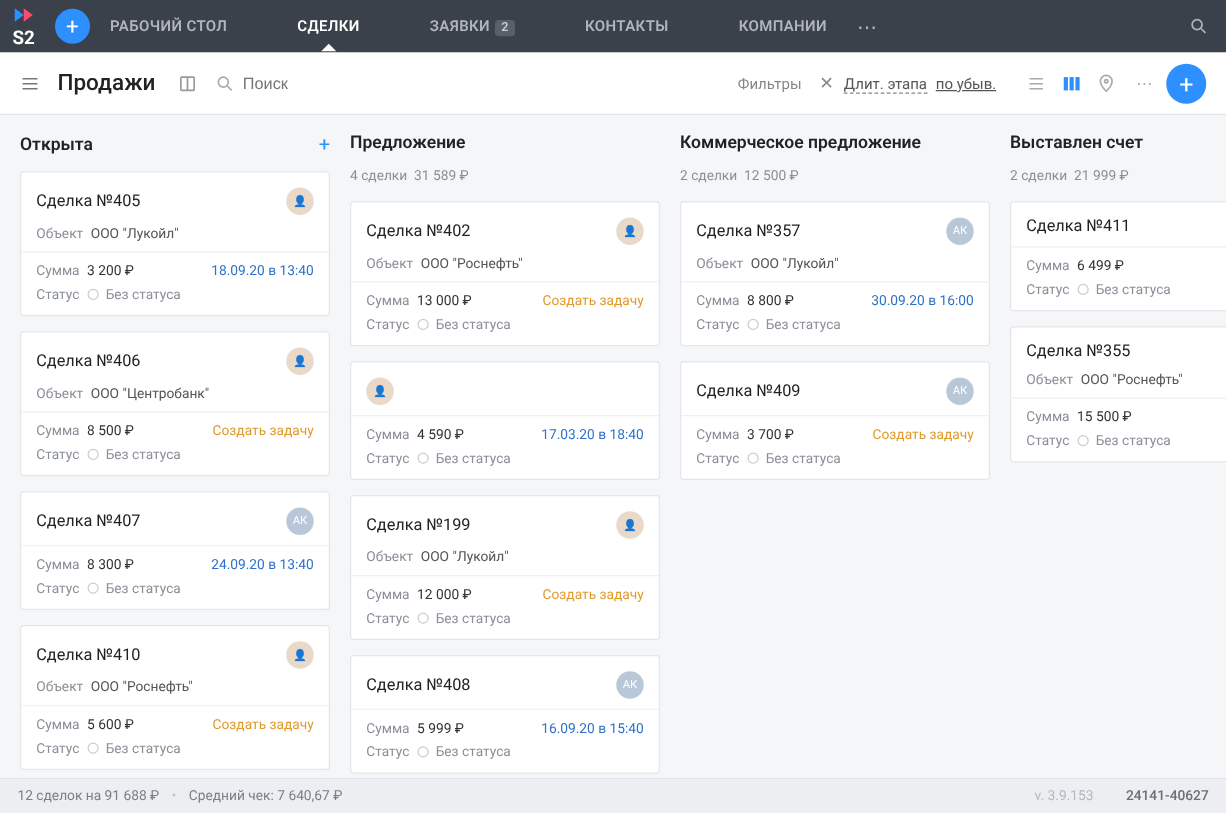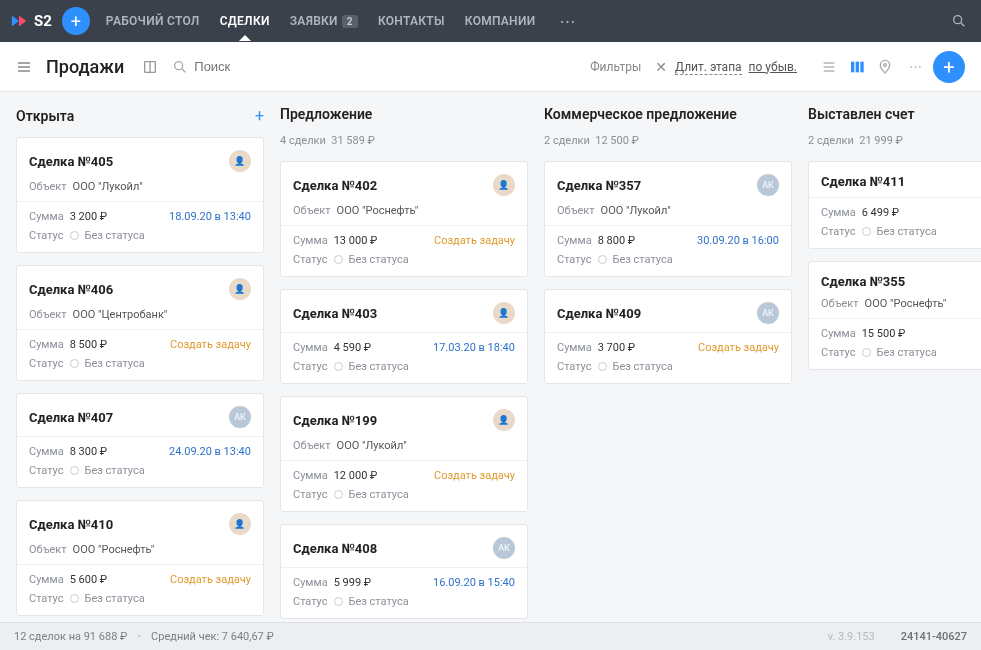--- a/index.html
+++ b/index.html
@@ -1,20 +1,20 @@
 <!DOCTYPE html>
 <html><head>
 <meta charset="utf-8">
 <style>
 * { margin: 0; padding: 0; box-sizing: border-box; }
 body { font-family: -apple-system, BlinkMacSystemFont, "Segoe UI", Roboto, Arial, sans-serif; font-size: 13px; color: #333; background: #f5f6f8; width: 981px; height: 650px; overflow: hidden; }
 
 
 .topnav { background: #3a414a; height: 42px; display: flex; align-items: center; padding: 0 10px; color: #b0b5bc; }
-.logo { display: flex; align-items: flex-start; font-weight: 700; color: #fff; margin-right: 10px; font-size: 15px; }
+.logo { display: flex; align-items: flex-start; font-weight: 700; color: #fff; margin-right: 10px; font-size: 15px; flex-direction: column; }
 .logo-mark { width: 18px; height: 18px; margin-right: 6px; display:inline-block; }
 .nav-add { width: 28px; height: 28px; border-radius: 50%; background: #2e8fff; color: #fff; display: flex; align-items: center; justify-content: center; font-size: 18px; margin-right: 16px; cursor: pointer; }
 .nav-item { margin-right: 20px; font-size: 12px; font-weight: 600; letter-spacing: .3px; cursor: pointer; position: relative; }
 .nav-item.active { color: #fff; }
 .nav-item.active::after { content:''; position:absolute; bottom:-13px; left:50%; transform:translateX(-50%); width:0; height:0; border-left:6px solid transparent; border-right:6px solid transparent; border-bottom:6px solid #fff; }
 .nav-badge { background:#596069; color:#c8cdd3; font-size:10px; padding:1px 5px; border-radius:3px; margin-left:4px; }
 .nav-more { margin-left: 4px; font-size: 16px; cursor:pointer; }
 .nav-spacer { flex: 1; }
 .nav-search { color:#b0b5bc; cursor:pointer; padding: 4px; }
 
@@ -39,21 +39,21 @@
 
 .board { display:flex; padding: 14px 0 0 16px; overflow-x:auto; height: calc(650px - 42px - 50px - 28px); }
 .col { min-width: 248px; max-width: 248px; margin-right: 16px; }
 .col-head { display:flex; align-items:center; margin-bottom: 12px; }
 .col-title { font-size:14px; font-weight:600; color:#222; flex:1; }
 .col-add { color:#2e8fff; font-size:16px; cursor:pointer; }
 .col-sub { font-size:11px; color:#8a8f98; margin-bottom: 14px; }
 
 .deal { background:#fff; border:1px solid #e4e6ea; border-radius:3px; padding: 12px 12px 10px 12px; margin-bottom: 12px; }
 .deal-top { display:flex; align-items:center; margin-bottom:8px; }
-.deal-title { font-size:13px; font-weight:700; color:#222; flex:1; }
+.deal-title { font-size:13px; font-weight:400; color:#222; flex:1; }
 .avatar { width:22px; height:22px; border-radius:50%; background:#d7dae0; display:flex; align-items:center; justify-content:center; font-size:9px; color:#fff; overflow:hidden; }
 .avatar.ax { background:#b9c8d9; }
 .avatar.face { background:#e8d9c9; }
 .deal-row { font-size:11px; color:#8a8f98; margin-bottom: 6px; display:flex; align-items:center; }
 .deal-row .lbl { margin-right:6px; }
 .deal-row .val { color:#555; }
 .deal-div { border-top:1px solid #eef0f3; margin: 8px -12px 8px -12px; }
 .deal-amt-row { display:flex; align-items:center; font-size:11px; margin-bottom:6px; }
 .deal-amt-row .lbl { color:#8a8f98; margin-right:6px; }
 .deal-amt-row .val { color:#333; flex:1; }
@@ -78,21 +78,21 @@
   <div class="logo">
     <span class="logo-mark">
       <svg viewBox="0 0 20 20">
           <polygon points="2,4 10,10 2,16" fill="#2e8fff"></polygon>
           <polygon points="10,4 18,10 10,16" fill="#ff4b6b"></polygon>
         </svg>
     </span>
     <span>S2</span>
   </div>
   <div class="nav-add">+</div>
-  <div id="nav-items" style="display: flex;">
+  <div id="nav-items" style="display: flex; gap: 36px;">
       <span class="nav-item">РАБОЧИЙ СТОЛ</span>
       <span class="nav-item active">СДЕЛКИ</span>
       <span class="nav-item">ЗАЯВКИ<span class="nav-badge">2</span></span>
       <span class="nav-item">КОНТАКТЫ</span>
       <span class="nav-item">КОМПАНИИ</span>
     </div>
   <span class="nav-more">⋯</span>
   <div class="nav-spacer"></div>
   <span class="nav-search">
     <svg class="icon-svg" viewBox="0 0 24 24" fill="none" stroke="currentColor" stroke-width="2">
@@ -265,21 +265,20 @@
         <span class="task">Создать задачу</span>
       </div>
       <div class="deal-status">
           <span>Статус</span>
           <span class="ring"></span>
           <span>Без статуса</span>
         </div>
     </div>
       <div class="deal">
       <div class="deal-top">
-        <span class="deal-title">Сделка №403</span>
         <div class="avatar face">👤</div>
       </div>
 
       <div class="deal-div"></div>
       <div class="deal-amt-row">
         <span class="lbl">Сумма</span>
         <span class="val">4 590 ₽</span>
         <span class="date">17.03.20 в 18:40</span>
       </div>
       <div class="deal-status">

